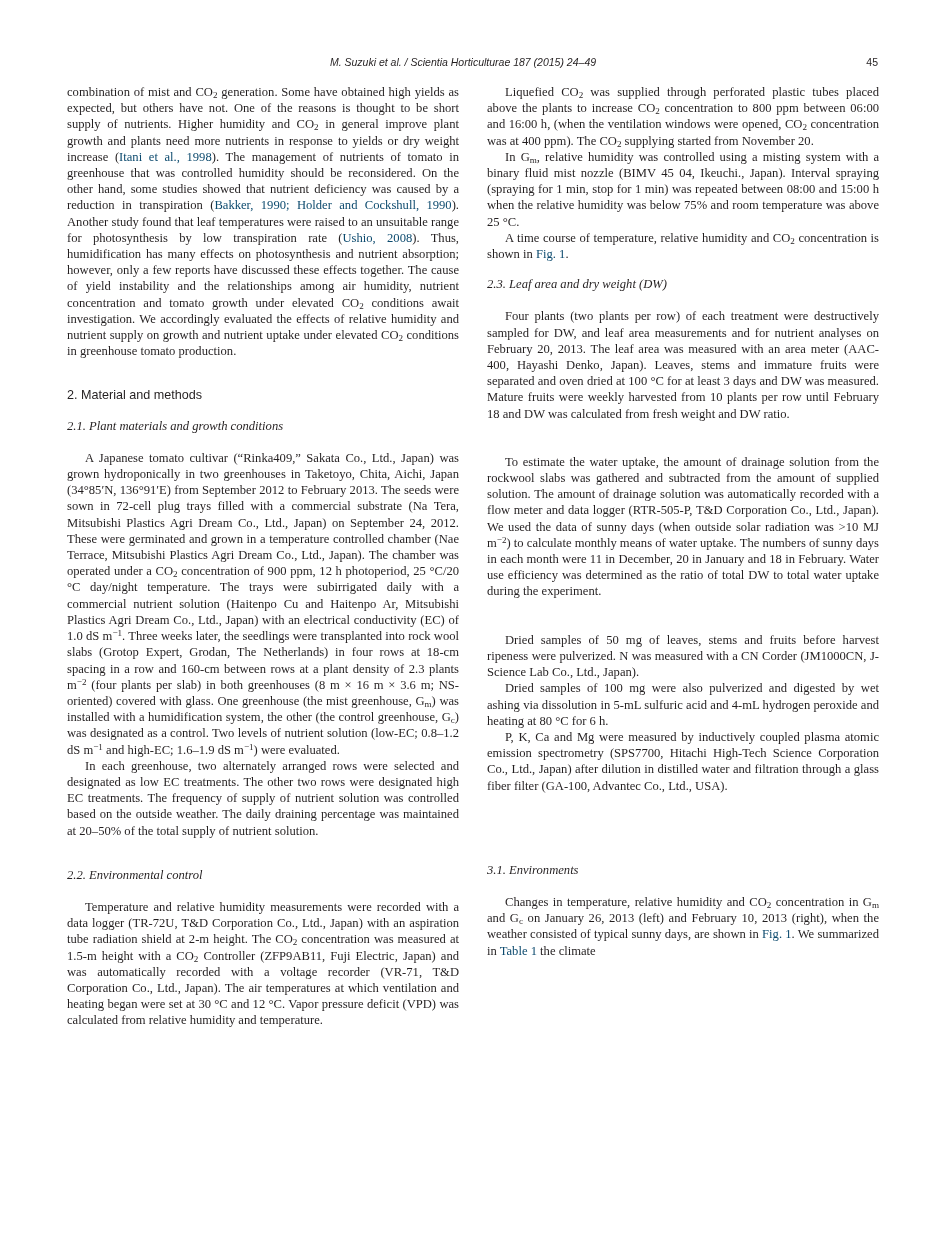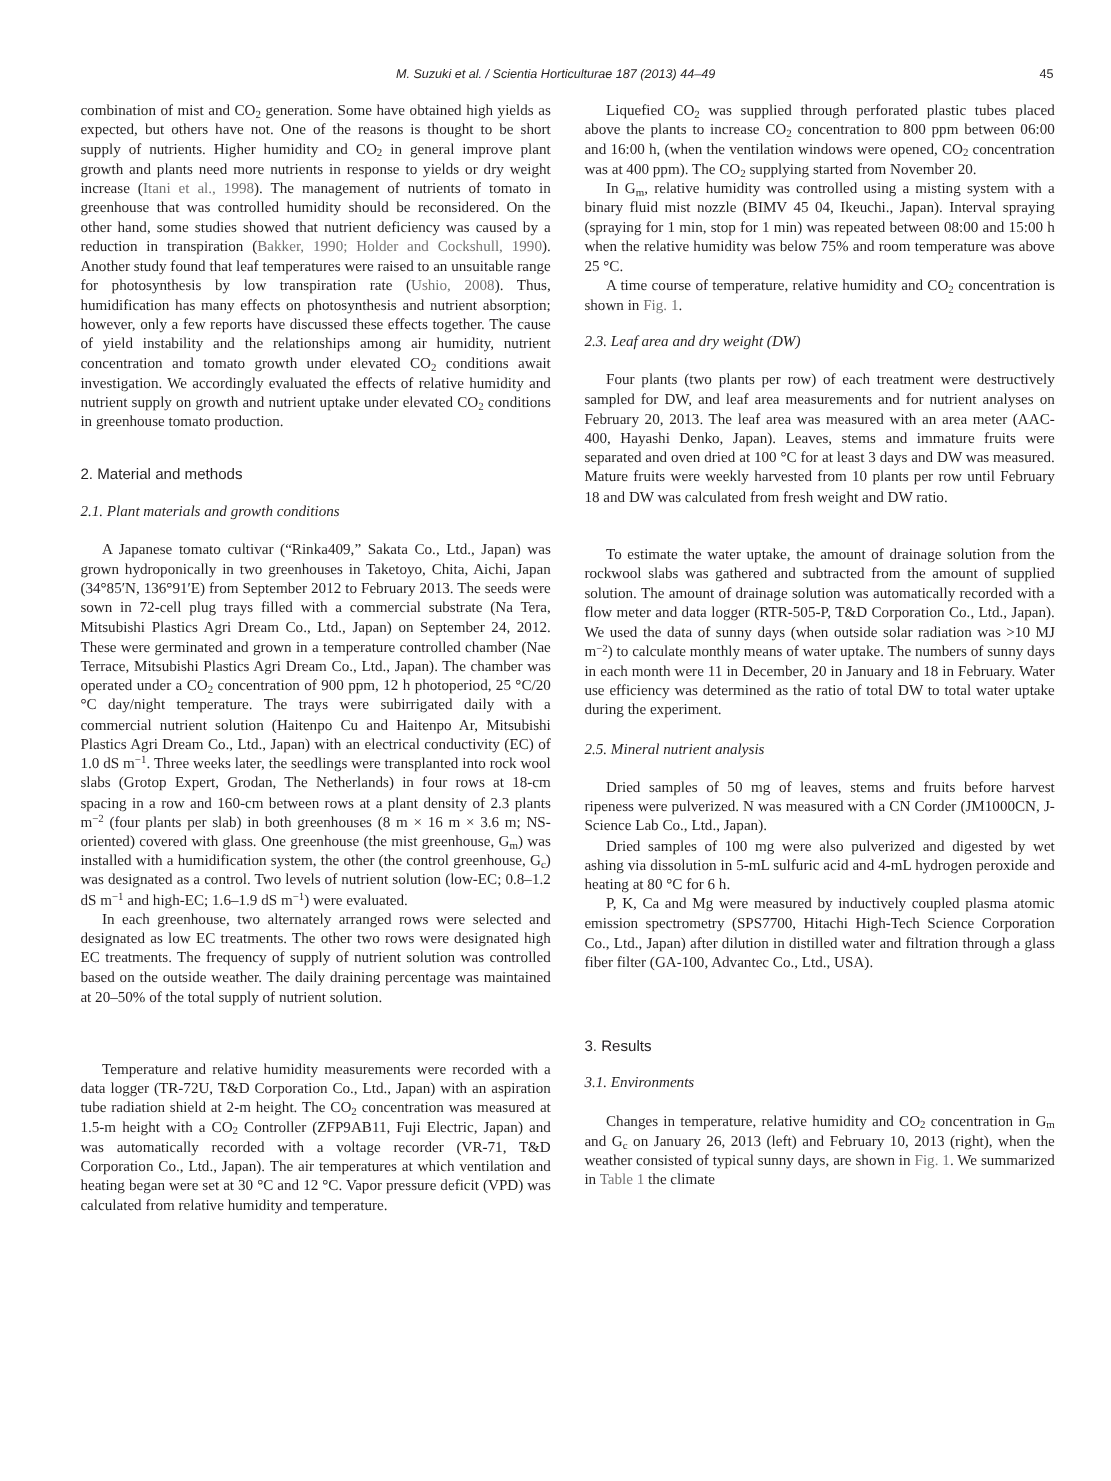--- a/index.html
+++ b/index.html
@@ -8,75 +8,74 @@
   .header { position:absolute; top:56px; left:0; width:926px; font-size:10.5px; font-style:italic;
             font-family:"Liberation Sans", sans-serif; color:#231f20; }
   .header .center { position:absolute; left:0; width:926px; text-align:center; }
   .header .pnum { position:absolute; right:48px; font-style:normal; }
   .col { position:absolute; top:84px; width:392px; font-size:12.6px; line-height:16.2px; text-align:justify;
          hyphens:auto; }
   .col.left { left:67px; }
   .col.right { left:487px; }
   p { margin:0; }
   p.ind { text-indent:18px; }
-  .link { color:#737373; }
+  .link { color:#0c4a6e; }
   sub { font-size:0.72em; line-height:0; vertical-align:-0.25em; }
   sup { font-size:0.72em; line-height:0; vertical-align:0.45em; }
   h2.sec { font-family:"Liberation Sans", sans-serif; font-size:12.6px; font-weight:normal; margin:0; }
   h3.sub { font-style:italic; font-weight:normal; font-size:12.6px; margin:0; }
   .gap-s { height:16px; } .gap-m { height:22px; } .gap-l { height:28px; }
 </style>
 </head>
 <body>
 
 <div class="header">
-  <div class="center">M. Suzuki et al. / Scientia Horticulturae 187 (2013) 44–49</div>
+  <div class="center">M. Suzuki et al. / Scientia Horticulturae 187 (2015) 24–49</div>
   <div class="pnum">45</div>
 </div>
 
 <div class="col left">
   <p><span>combination of mist and CO</span><sub>2</sub><span> generation. Some have obtained high yields as expected, but others have not. One of the reasons is thought to be short supply of nutrients. Higher humidity and CO</span><sub>2</sub><span> in general improve plant growth and plants need more nutrients in response to yields or dry weight increase (</span><span class="link">Itani et al., 1998</span><span>). The management of nutrients of tomato in greenhouse that was controlled humidity should be reconsidered. On the other hand, some studies showed that nutrient deficiency was caused by a reduction in transpiration (</span><span class="link">Bakker, 1990; Holder and Cockshull, 1990</span><span>). Another study found that leaf temperatures were raised to an unsuitable range for photosynthesis by low transpiration rate (</span><span class="link">Ushio, 2008</span><span>). Thus, humidification has many effects on photosynthesis and nutrient absorption; however, only a few reports have discussed these effects together. The cause of yield instability and the relationships among air humidity, nutrient concentration and tomato growth under elevated CO</span><sub>2</sub><span> conditions await investigation. We accordingly evaluated the effects of relative humidity and nutrient supply on growth and nutrient uptake under elevated CO</span><sub>2</sub><span> conditions in greenhouse tomato production.</span></p>
 
   <div class="gap-l"></div>
   <h2 class="sec">2.  Material and methods</h2>
   <div class="gap-s" style="height:14px"></div>
   <h3 class="sub">2.1.  Plant materials and growth conditions</h3>
   <div class="gap-s"></div>
 
   <p class="ind"><span>A Japanese tomato cultivar (“Rinka409,” Sakata Co., Ltd., Japan) was grown hydroponically in two greenhouses in Taketoyo, Chita, Aichi, Japan (34°85′N, 136°91′E) from September 2012 to February 2013. The seeds were sown in 72-cell plug trays filled with a commercial substrate (Na Tera, Mitsubishi Plastics Agri Dream Co., Ltd., Japan) on September 24, 2012. These were germinated and grown in a temperature controlled chamber (Nae Terrace, Mitsubishi Plastics Agri Dream Co., Ltd., Japan). The chamber was operated under a CO</span><sub>2</sub><span> concentration of 900 ppm, 12 h photoperiod, 25 °C/20 °C day/night temperature. The trays were subirrigated daily with a commercial nutrient solution (Haitenpo Cu and Haitenpo Ar, Mitsubishi Plastics Agri Dream Co., Ltd., Japan) with an electrical conductivity (EC) of 1.0 dS m</span><sup>−1</sup><span>. Three weeks later, the seedlings were transplanted into rock wool slabs (Grotop Expert, Grodan, The Netherlands) in four rows at 18-cm spacing in a row and 160-cm between rows at a plant density of 2.3 plants m</span><sup>−2</sup><span> (four plants per slab) in both greenhouses (8 m × 16 m × 3.6 m; NS-oriented) covered with glass. One greenhouse (the mist greenhouse, G</span><sub>m</sub><span>) was installed with a humidification system, the other (the control greenhouse, G</span><sub>c</sub><span>) was designated as a control. Two levels of nutrient solution (low-EC; 0.8–1.2 dS m</span><sup>−1</sup><span> and high-EC; 1.6–1.9 dS m</span><sup>−1</sup><span>) were evaluated.</span></p>
   <p class="ind">In each greenhouse, two alternately arranged rows were selected and designated as low EC treatments. The other two rows were designated high EC treatments. The frequency of supply of nutrient solution was controlled based on the outside weather. The daily draining percentage was maintained at 20–50% of the total supply of nutrient solution.</p>
 
   <div class="gap-l"></div>
+  <h3 class="sub">2.2.  Environmental control</h3>
   <div class="gap-s"></div>
   <p class="ind"><span>Temperature and relative humidity measurements were recorded with a data logger (TR-72U, T&amp;D Corporation Co., Ltd., Japan) with an aspiration tube radiation shield at 2-m height. The CO</span><sub>2</sub><span> concentration was measured at 1.5-m height with a CO</span><sub>2</sub><span> Controller (ZFP9AB11, Fuji Electric, Japan) and was automatically recorded with a voltage recorder (VR-71, T&amp;D Corporation Co., Ltd., Japan). The air temperatures at which ventilation and heating began were set at 30 °C and 12 °C. Vapor pressure deficit (VPD) was calculated from relative humidity and temperature.</span></p>
 </div>
 
 <div class="col right">
   <p class="ind"><span>Liquefied CO</span><sub>2</sub><span> was supplied through perforated plastic tubes placed above the plants to increase CO</span><sub>2</sub><span> concentration to 800 ppm between 06:00 and 16:00 h, (when the ventilation windows were opened, CO</span><sub>2</sub><span> concentration was at 400 ppm). The CO</span><sub>2</sub><span> supplying started from November 20.</span></p>
   <p class="ind"><span>In G</span><sub>m</sub><span>, relative humidity was controlled using a misting system with a binary fluid mist nozzle (BIMV 45 04, Ikeuchi., Japan). Interval spraying (spraying for 1 min, stop for 1 min) was repeated between 08:00 and 15:00 h when the relative humidity was below 75% and room temperature was above 25 °C.</span></p>
   <p class="ind"><span>A time course of temperature, relative humidity and CO</span><sub>2</sub><span> concentration is shown in </span><span class="link">Fig. 1</span><span>.</span></p>
 
   <div class="gap-s" style="height:14px"></div>
   <h3 class="sub">2.3.  Leaf area and dry weight (DW)</h3>
   <div class="gap-s"></div>
   <p class="ind">Four plants (two plants per row) of each treatment were destructively sampled for DW, and leaf area measurements and for nutrient analyses on February 20, 2013. The leaf area was measured with an area meter (AAC-400, Hayashi Denko, Japan). Leaves, stems and immature fruits were separated and oven dried at 100 °C for at least 3 days and DW was measured. Mature fruits were weekly harvested from 10 plants per row until February 18 and DW was calculated from fresh weight and DW ratio.</p>
 
   <div class="gap-s"></div>
   <div class="gap-s"></div>
   <p class="ind"><span>To estimate the water uptake, the amount of drainage solution from the rockwool slabs was gathered and subtracted from the amount of supplied solution. The amount of drainage solution was automatically recorded with a flow meter and data logger (RTR-505-P, T&amp;D Corporation Co., Ltd., Japan). We used the data of sunny days (when outside solar radiation was &gt;10 MJ m</span><sup>−2</sup><span>) to calculate monthly means of water uptake. The numbers of sunny days in each month were 11 in December, 20 in January and 18 in February. Water use efficiency was determined as the ratio of total DW to total water uptake during the experiment.</span></p>
 
   <div class="gap-s"></div>
-  <h3 class="sub">2.5.  Mineral nutrient analysis</h3>
   <div class="gap-s"></div>
   <p class="ind">Dried samples of 50 mg of leaves, stems and fruits before harvest ripeness were pulverized. N was measured with a CN Corder (JM1000CN, J-Science Lab Co., Ltd., Japan).</p>
   <p class="ind">Dried samples of 100 mg were also pulverized and digested by wet ashing via dissolution in 5-mL sulfuric acid and 4-mL hydrogen peroxide and heating at 80 °C for 6 h.</p>
   <p class="ind">P, K, Ca and Mg were measured by inductively coupled plasma atomic emission spectrometry (SPS7700, Hitachi High-Tech Science Corporation Co., Ltd., Japan) after dilution in distilled water and filtration through a glass fiber filter (GA-100, Advantec Co., Ltd., USA).</p>
 
   <div class="gap-s"></div>
   <div class="gap-s"></div>
 
   <div class="gap-m"></div>
-  <h2 class="sec">3.  Results</h2>
   <div class="gap-s" style="height:14px"></div>
   <h3 class="sub">3.1.  Environments</h3>
   <div class="gap-s"></div>
   <p class="ind"><span>Changes in temperature, relative humidity and CO</span><sub>2</sub><span> concentration in G</span><sub>m</sub><span> and G</span><sub>c</sub><span> on January 26, 2013 (left) and February 10, 2013 (right), when the weather consisted of typical sunny days, are shown in </span><span class="link">Fig. 1</span><span>. We summarized in </span><span class="link">Table 1</span><span> the climate</span></p>
 </div>
 
 </body></html>

